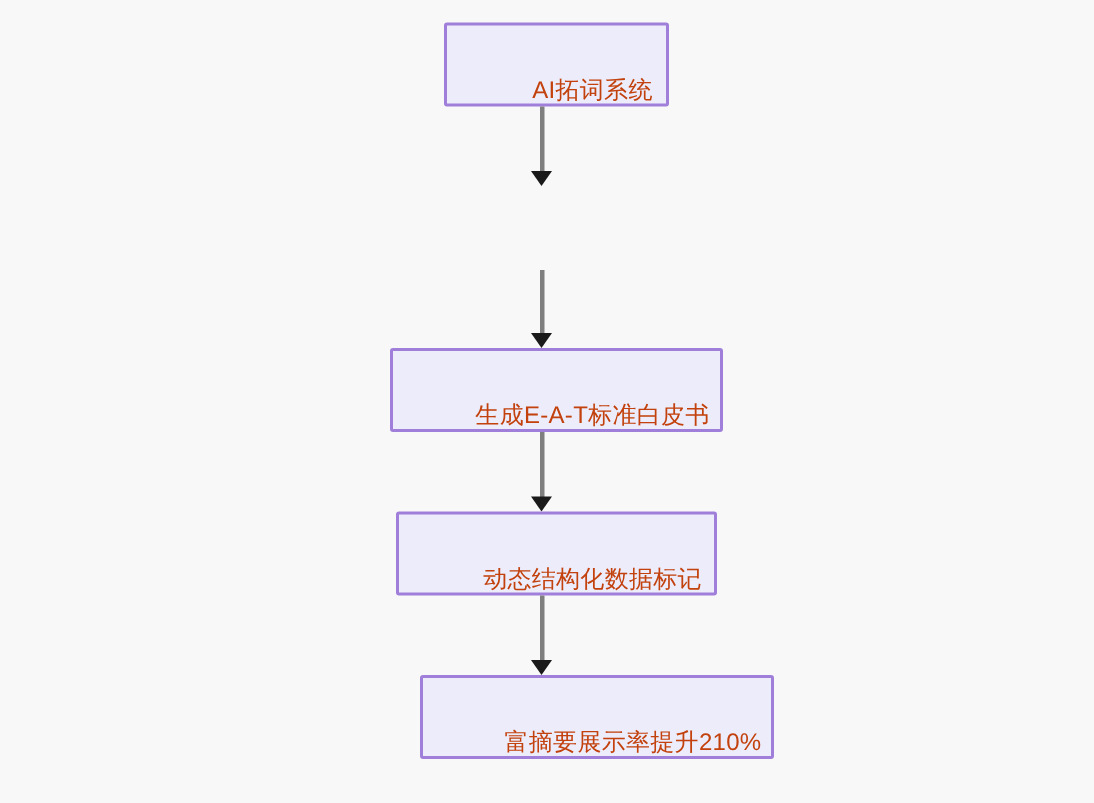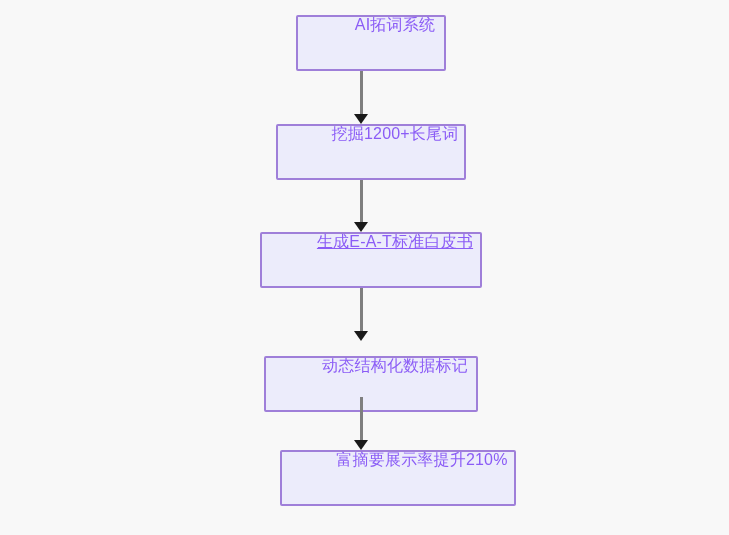--- a/index.html
+++ b/index.html
@@ -20,23 +20,23 @@
     height: 535px;
   }
 
   .node {
     position: absolute;
     box-sizing: border-box;
     background: #ececfb;
     border: 2px solid #9f7fd9;
     border-radius: 2px;
     display: flex;
-    align-items: flex-start;
+    align-items: flex-end;
     justify-content: center;
-    color: #8b5cf6;
+    color: #c2410c;
     font-size: 16px;
     line-height: 1;
     letter-spacing: 0.2px;
     white-space: nowrap;
     padding-left: 48px;
   }
 
   .node-label {
     display: block;
     text-align: center;
@@ -72,39 +72,36 @@
 
   <div class="node" style="left:296px; top:15px; width:150px; height:56px;">
     <span class="node-label">AI拓词系统</span>
   </div>
 
   <div class="connector" style="left:351px; top:71px; height:53px;">
     <div class="stem"></div>
     <div class="head"></div>
   </div>
 
-  <div class="node" style="left:276px; top:124px; width:190px; height:56px;">
-    <span class="node-label">挖掘1200+长尾词</span>
-  </div>
 
   <div class="connector" style="left:351px; top:180px; height:52px;">
     <div class="stem"></div>
     <div class="head"></div>
   </div>
 
-  <div class="node" style="left:260px; top:232px; width:222px; height:56px;text-decoration:underline;">
+  <div class="node" style="left:260px; top:232px; width:222px; height:56px;">
     <span class="node-label">生成E-A-T标准白皮书</span>
   </div>
 
   <div class="connector" style="left:351px; top:288px; height:53px;">
     <div class="stem"></div>
     <div class="head"></div>
   </div>
 
-  <div class="node" style="left:264px; top:341px; width:214px; height:56px;margin-top:15px;">
+  <div class="node" style="left:264px; top:341px; width:214px; height:56px;">
     <span class="node-label">动态结构化数据标记</span>
   </div>
 
   <div class="connector" style="left:351px; top:397px; height:53px;">
     <div class="stem"></div>
     <div class="head"></div>
   </div>
 
   <div class="node" style="left:253px; top:450px; width:236px; height:56px;margin-left:27px;">
     <span class="node-label">富摘要展示率提升210%</span>

